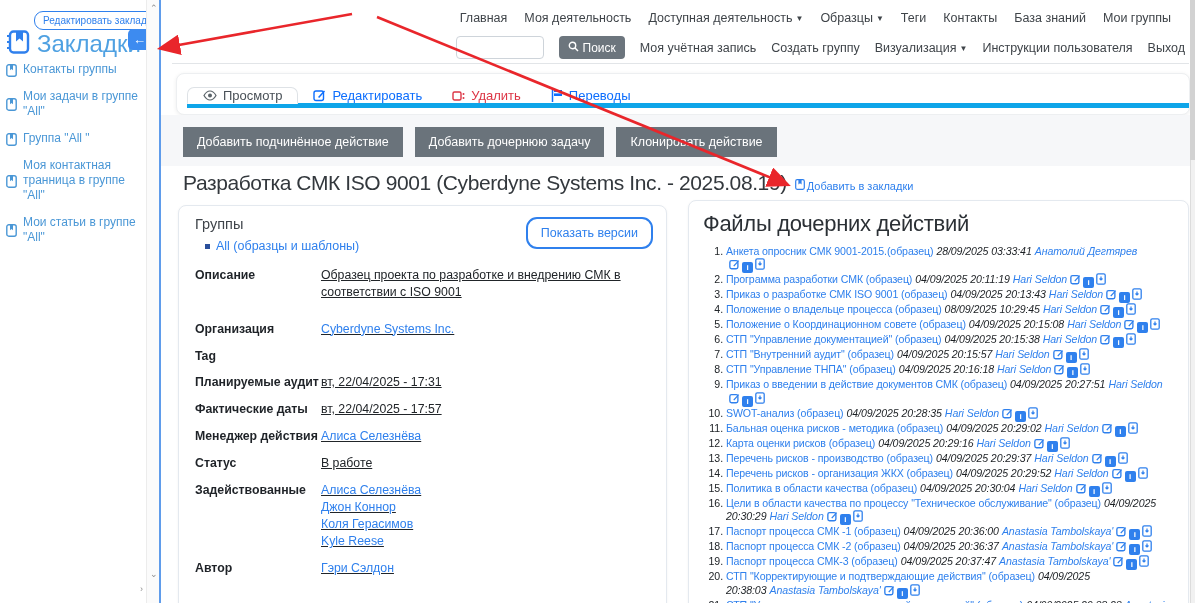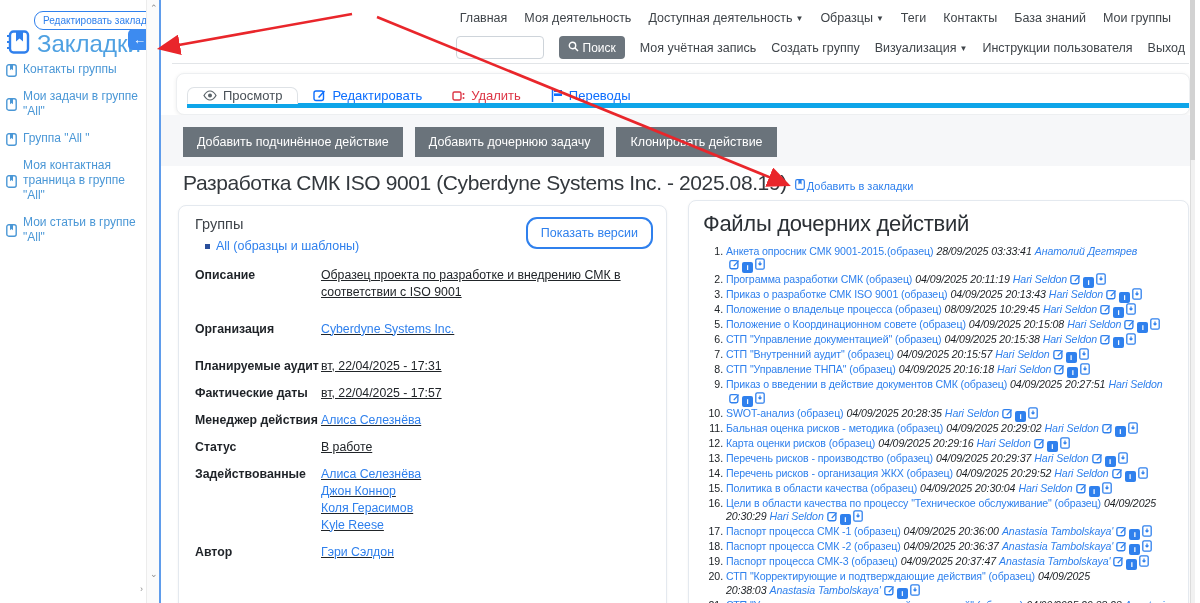--- a/index.html
+++ b/index.html
@@ -259,20 +259,21 @@
             <div>Образец проекта по разработке и внедрению СМК в соответствии с ISO 9001</div>
           </div>
         </div>
         <div class="field-row">
           <div class="field-label">Организация</div>
           <div class="field-values">
             <div><a class="lnk">Cyberdyne Systems Inc.</a></div>
           </div>
         </div>
         <div class="field-row">
+          <div class="field-label">Tag</div>
         </div>
         <div class="field-row">
           <div class="field-label">Планируемые аудит</div>
           <div class="field-values">
             <div>вт, 22/04/2025 - 17:31</div>
           </div>
         </div>
         <div class="field-row">
           <div class="field-label">Фактические даты</div>
           <div class="field-values">

